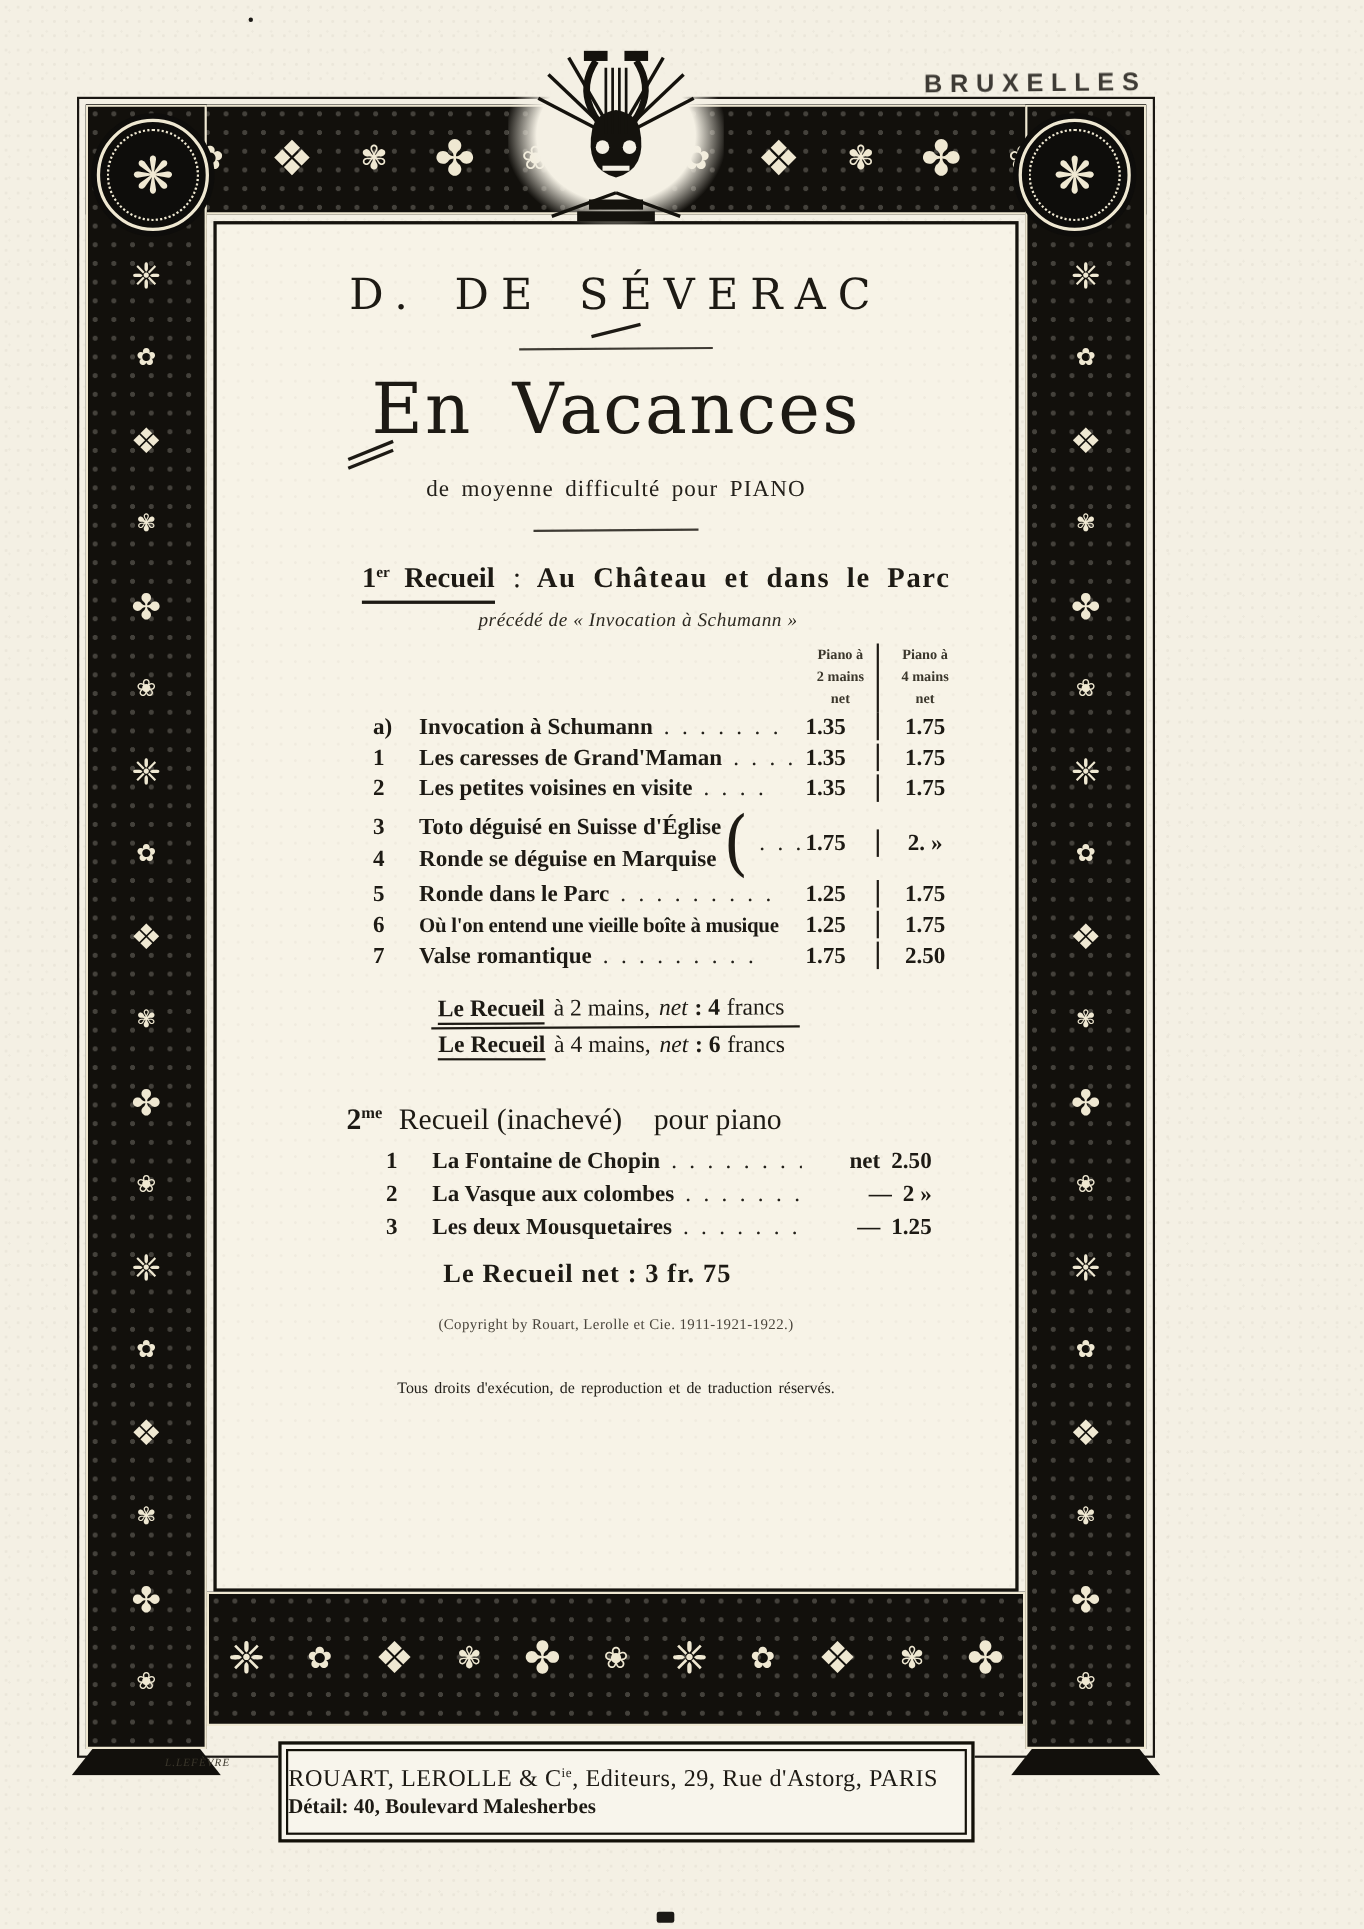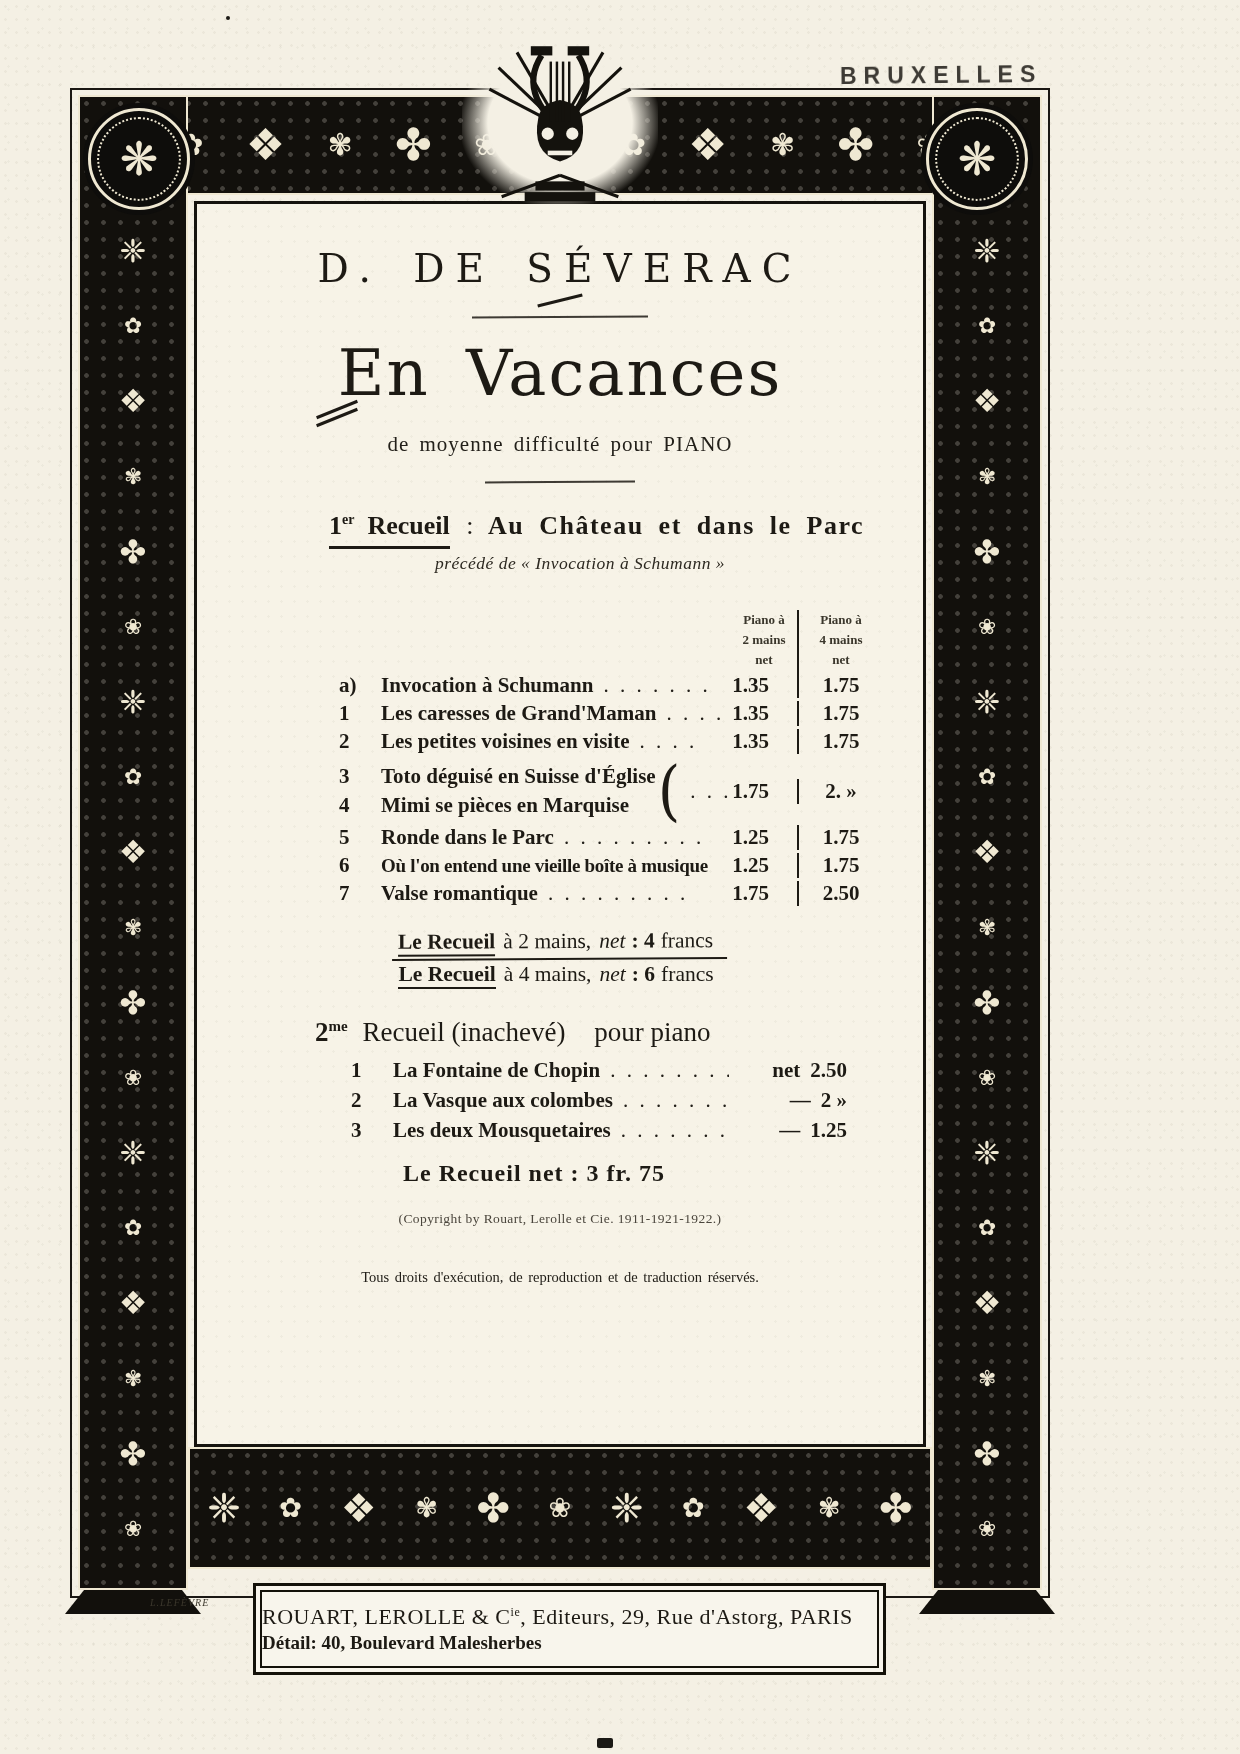--- a/index.html
+++ b/index.html
@@ -53,21 +53,21 @@
   .slashes i{display:block;width:44px;height:3px;background:#1d1a14;transform:rotate(-22deg);margin-bottom:5px;}
   .subtitle{margin-top:14px;font-size:28px;letter-spacing:2px;word-spacing:5px;}
   .subsub{margin-top:22px;font-size:21px;letter-spacing:1px;word-spacing:4px;color:#23201a;}
   .heading1{margin-top:28px;text-align:left;padding-left:132px;font-size:26px;white-space:nowrap;}
   .h1num{border-bottom:3px solid #1d1a14;padding-bottom:6px;font-weight:bold;font-family:Liberation Serif, serif;}
   .h1num sup{font-size:14px;}
   .h1colon{margin:0 8px 0 10px;}
   .h1name{font-weight:bold;letter-spacing:1.5px;word-spacing:7px;}
   .note{margin-top:12px;font-style:italic;font-size:17.5px;color:#2c2820;letter-spacing:.5px;padding-left:40px;}
   
-  .ptable{margin-left:138px;width:548px;margin-top:36px;font-size:21px;text-align:left;}
+  .ptable{margin-left:138px;width:548px;margin-top:11px;font-size:21px;text-align:left;}
   .trow,.thead{display:grid;grid-template-columns:40px 1fr 66px 86px;align-items:baseline;}
   .thead{align-items:end;}
   .hcell{font-size:13px;line-height:1.55;color:#3b372c;text-align:center !important;padding:0 0 3px 0 !important;}
   .cell.num{font-weight:bold;padding-left:4px;}
   .titlecell{display:flex;align-items:center;padding-left:6px;min-width:0;}
   .ttl{font-weight:bold;white-space:nowrap;}
   .ttl.tight{font-size:19px;letter-spacing:-.3px;}
   .dots{flex:1;margin-left:10px;letter-spacing:3px;white-space:nowrap;overflow:hidden;color:#23201a;}
   .cell.p2{text-align:right;padding-right:28px;font-weight:bold;}
   .cell.p4{border-left:2px solid #1d1a14;text-align:center;font-weight:bold;}
@@ -80,21 +80,21 @@
   
   .totals{margin-top:18px;}
   .total-line{width:fit-content;margin:0 auto;font-size:21.5px;padding:2px 14px 4px 6px;}
   .total-line.first{border-bottom:2px solid #1d1a14;transform:rotate(-.3deg);}
   .tl-label{font-weight:bold;border-bottom:2px solid #1d1a14;padding-bottom:1px;}
   .tl-net{font-style:italic;margin-left:8px;}
   .tl-val{font-weight:bold;margin-left:6px;}
   .tl-unit{margin-left:6px;}
   .tl-hands{margin-left:8px;}
   
-  .heading2{margin-top:26px;text-align:left;padding-left:118px;font-size:27px;white-space:nowrap;}
+  .heading2{margin-top:36px;text-align:left;padding-left:118px;font-size:27px;white-space:nowrap;}
   .h2num{font-weight:bold;}
   .h2num sup{font-size:15px;}
   .h2word{margin-left:8px;}
   .h2tail{margin-left:22px;}
   .ptable2{margin-left:150px;width:500px;margin-top:10px;font-size:21px;text-align:left;}
   .trow2{display:grid;grid-template-columns:40px 1fr 118px;align-items:baseline;min-height:30px;}
   .pricecell{text-align:right;font-weight:bold;white-space:nowrap;}
   .pricecell .pre{font-weight:bold;margin-right:10px;}
   .total2{margin-top:12px;font-size:24px;font-weight:bold;letter-spacing:1px;transform:translateX(-26px);}
   .copyright{margin-top:24px;font-size:13.5px;color:#4a453c;letter-spacing:.4px;filter:blur(.2px);}
@@ -307,21 +307,21 @@
             <div class="cell p4">1.75</div>
           </div>
           <div class="trow group">
             <div class="cell num gstack">
               <div class="gnum">3</div>
               <div class="gnum">4</div>
             </div>
             <div class="titlecell groupflex">
               <div class="gtitles">
                 <div class="gtitle">Toto déguisé en Suisse d'Église</div>
-                <div class="gtitle">Mimi se pièces en Marquise</div>
+                <div class="gtitle">Ronde se déguise en Marquise</div>
               </div>
               <span class="brace">(</span>
               <span class="dots">. . .</span>
             </div>
             <div class="cell p2">1.75</div>
             <div class="cell p4">2. »</div>
           </div>
           <div class="trow">
             <div class="cell num">5</div>
             <div class="titlecell">

